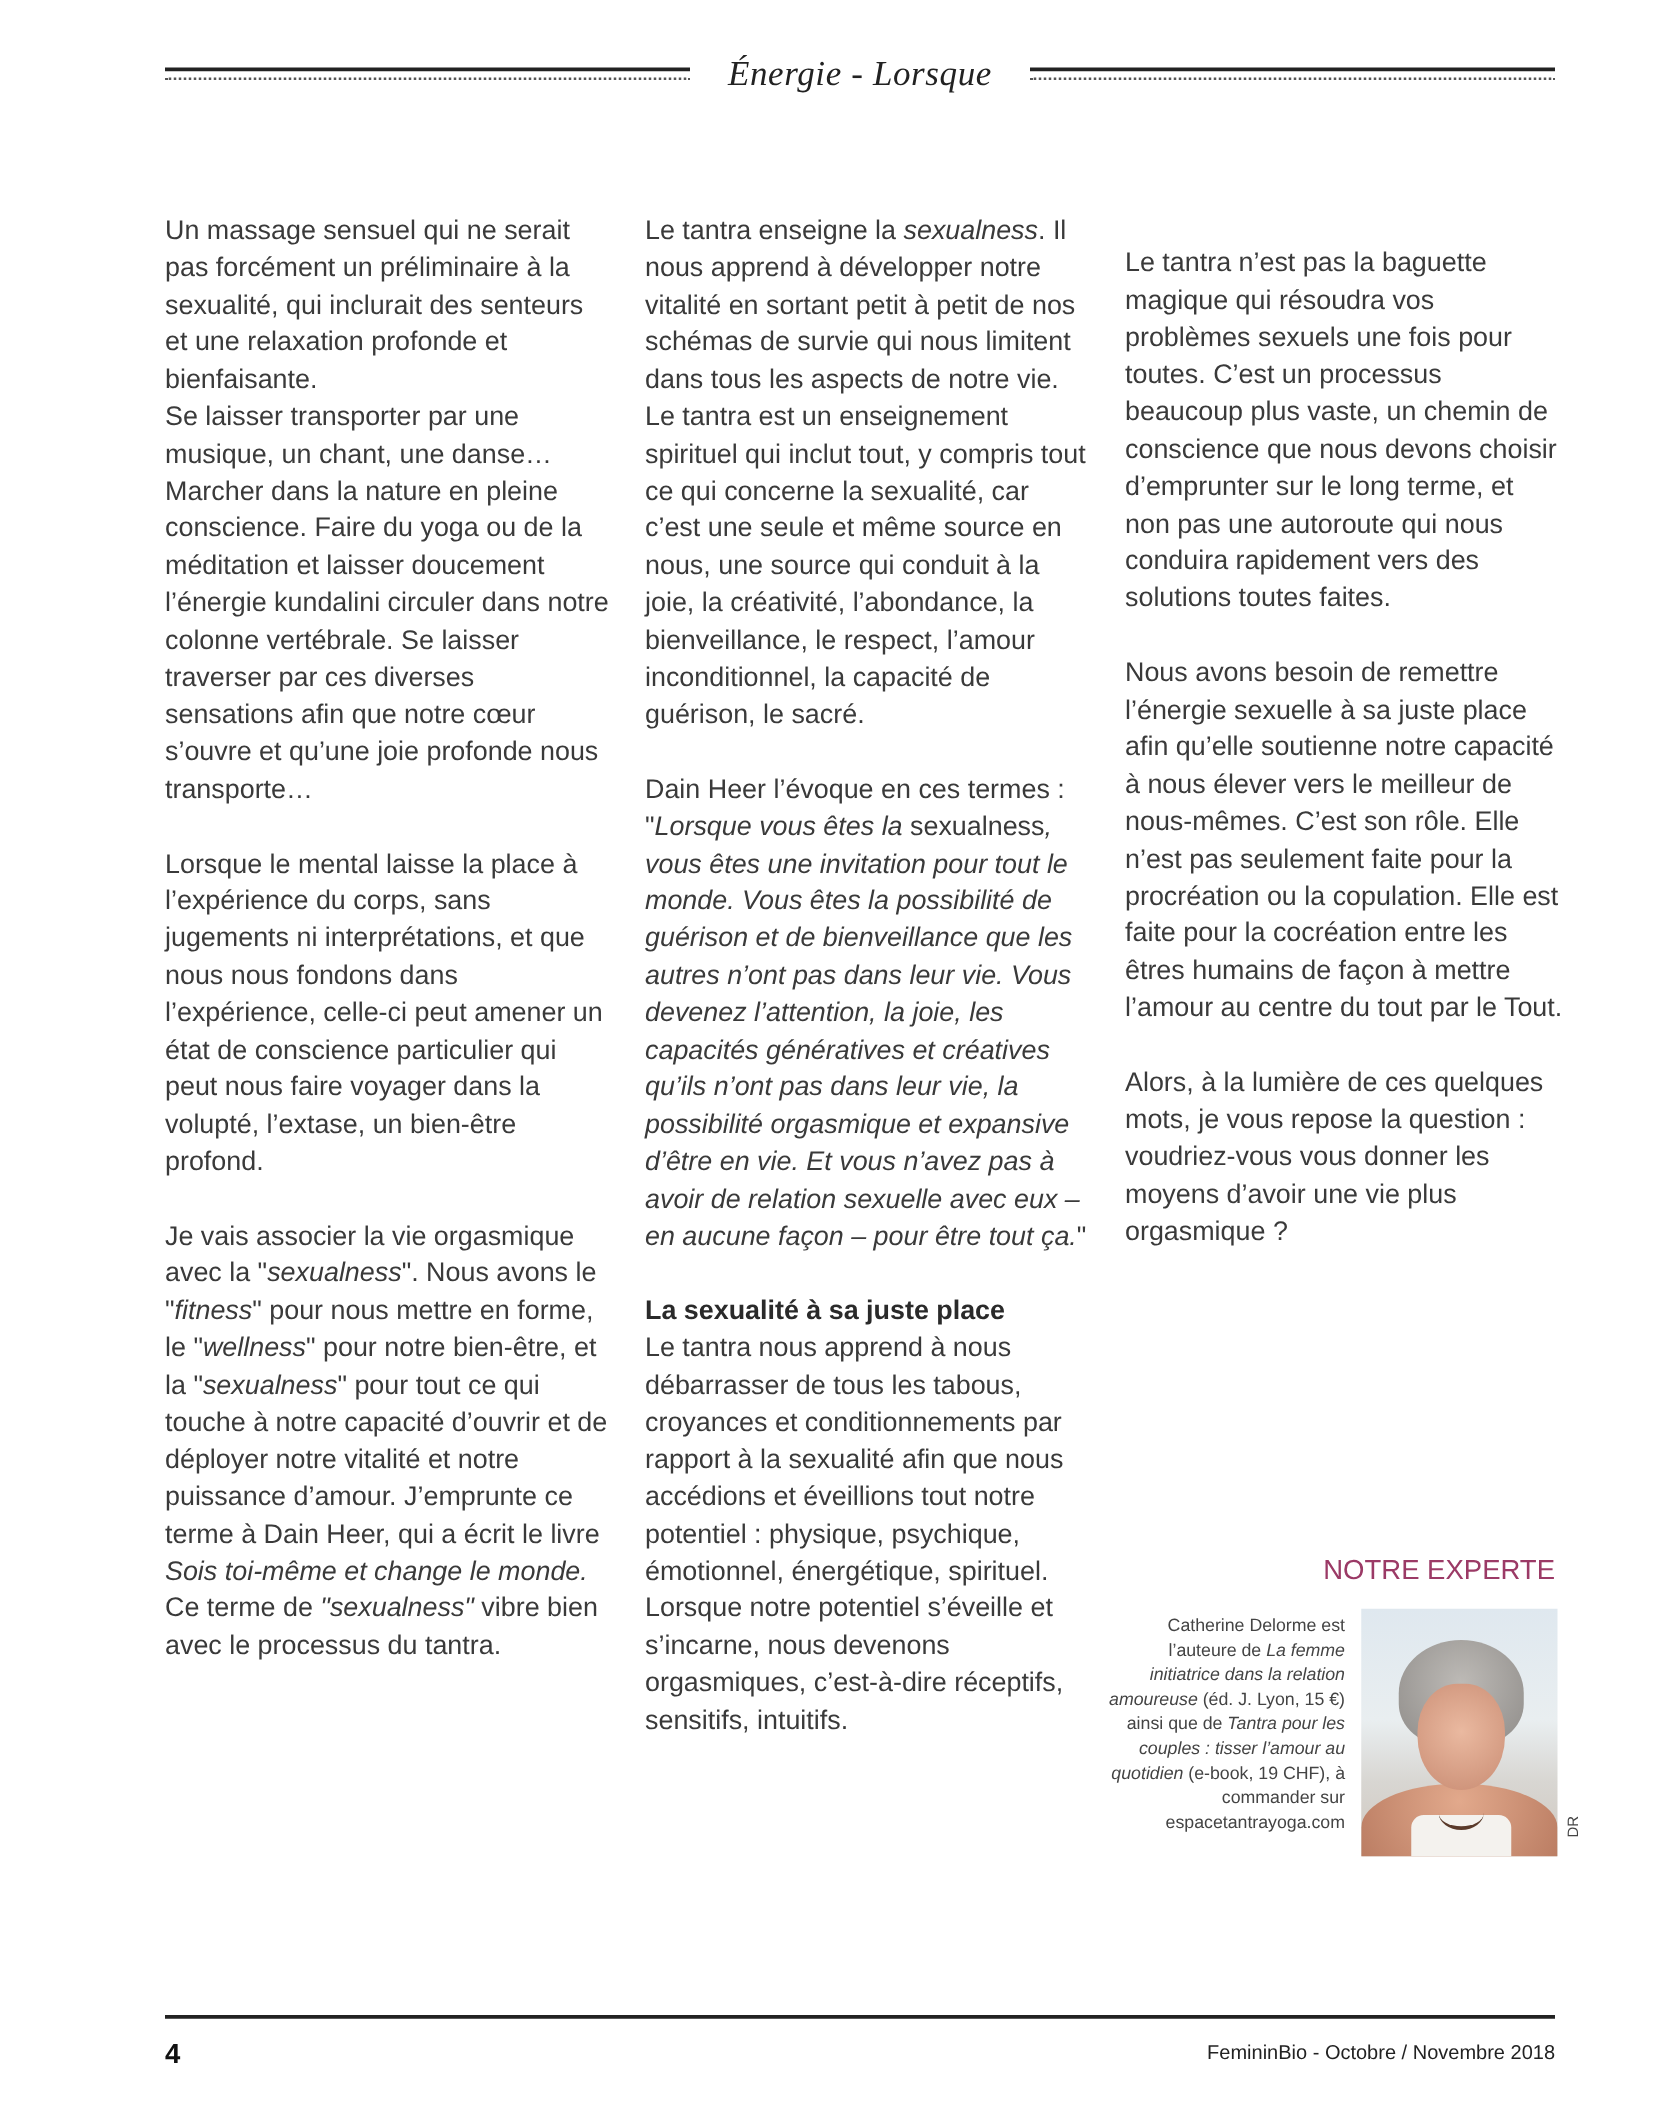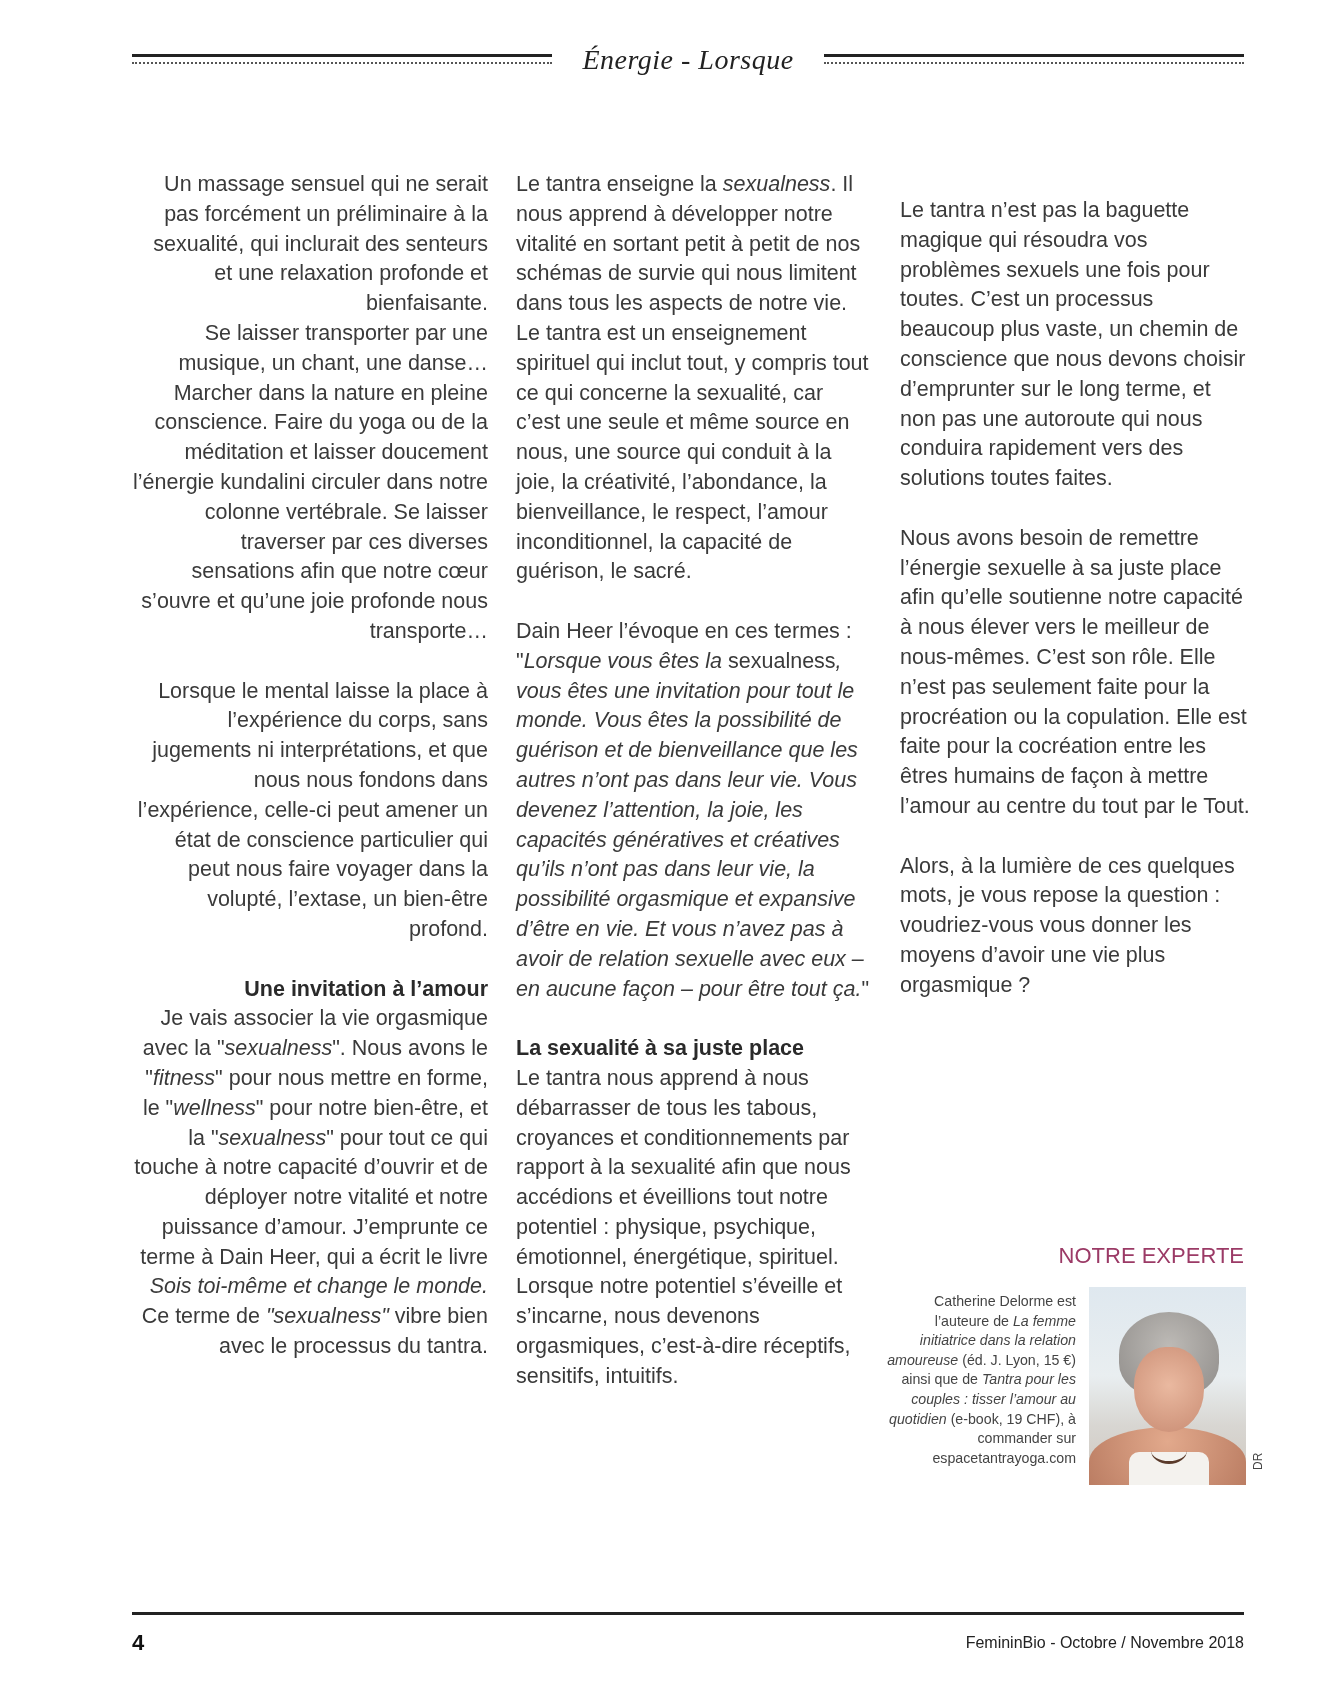--- a/index.html
+++ b/index.html
@@ -5,21 +5,21 @@
   html,body{margin:0;padding:0;background:#fff;}
   body{width:1322px;height:1684px;position:relative;overflow:hidden;font-family:"Liberation Sans","DejaVu Sans",sans-serif;color:#3a3a3a;}
   .hdr{position:absolute;top:46px;left:132px;width:1112px;height:40px;}
   .hdr .rule{position:absolute;top:8px;height:10px;}
   .hdr .rule .solid{height:3px;background:#222;}
   .hdr .rule .dots{margin-top:5px;border-top:2px dotted #555;}
   .hdr .rule.l{left:0;width:420px;}
   .hdr .rule.r{right:0;width:420px;}
   .hdr .title{position:absolute;left:420px;width:272px;text-align:center;top:-2px;font-family:"Liberation Serif","DejaVu Serif",serif;font-style:italic;font-size:28px;color:#222;letter-spacing:0.5px;}
   .col{position:absolute;top:170px;width:356px;font-size:21.5px;line-height:29.8px;color:#3a3a3a;}
-  .c1{left:132px;text-align:right;}
+  .c1{left:132px;}
   .c2{left:516px;}
   .c3{left:900px;width:350px;margin-top:26px;}
   .col p{margin:0;}
   .col .gap{height:29.8px;}
   .col h3{margin:0;font-size:21.5px;font-weight:bold;line-height:29.8px;color:#2a2a2a;}
   .col em{font-style:italic;}
   .endmark{display:inline-block;width:9px;height:9px;background:#9b3a66;margin-left:10px;vertical-align:middle;}
   .expert-label{position:absolute;top:1243px;right:78px;font-size:22px;font-weight:normal;color:#9b3a66;}
   .caption{position:absolute;top:1292px;left:880px;width:196px;text-align:right;font-size:14.2px;line-height:19.6px;color:#444;}
   .photo{position:absolute;top:1287px;left:1089px;width:157px;height:198px;overflow:hidden;
@@ -48,21 +48,20 @@
       <div class="dots"></div>
     </div>
 </div>
 
 <div class="col c1">
   <p>Un massage sensuel qui ne serait pas forcément un préliminaire à la sexualité, qui inclurait des senteurs et une relaxation profonde et bienfaisante.</p>
   <p>Se laisser transporter par une musique, un chant, une danse… Marcher dans la nature en pleine conscience. Faire du yoga ou de la méditation et laisser doucement l’énergie kundalini circuler dans notre colonne vertébrale. Se laisser traverser par ces diverses sensations afin que notre cœur s’ouvre et qu’une joie profonde nous transporte…</p>
   <div class="gap"></div>
   <p>Lorsque le mental laisse la place à l’expérience du corps, sans jugements ni interprétations, et que nous nous fondons dans l’expérience, celle-ci peut amener un état de conscience particulier qui peut nous faire voyager dans la volupté, l’extase, un bien-être profond.</p>
   <div class="gap"></div>
-  <h3>Une invitation à l’amour</h3>
   <p><span>Je vais associer la vie orgasmique avec la "</span><em>sexualness</em><span>". Nous avons le "</span><em>fitness</em><span>" pour nous mettre en forme, le "</span><em>wellness</em><span>" pour notre bien-être, et la "</span><em>sexualness</em><span>" pour tout ce qui touche à notre capacité d’ouvrir et de déployer notre vitalité et notre puissance d’amour. J’emprunte ce terme à Dain Heer, qui a écrit le livre </span><em>Sois toi-même et change le monde.</em><span> Ce terme de </span><em>"sexualness"</em><span> vibre bien avec le processus du tantra.</span></p>
 </div>
 
 <div class="col c2">
   <p><span>Le tantra enseigne la </span><em>sexualness</em><span>. Il nous apprend à développer notre vitalité en sortant petit à petit de nos schémas de survie qui nous limitent dans tous les aspects de notre vie. Le tantra est un enseignement spirituel qui inclut tout, y compris tout ce qui concerne la sexualité, car c’est une seule et même source en nous, une source qui conduit à la joie, la créativité, l’abondance, la bienveillance, le respect, l’amour inconditionnel, la capacité de guérison, le sacré.</span></p>
   <div class="gap"></div>
   <p><span>Dain Heer l’évoque en ces termes : "</span><em>Lorsque vous êtes la</em><span> sexualness</span><em>, vous êtes une invitation pour tout le monde. Vous êtes la possibilité de guérison et de bienveillance que les autres n’ont pas dans leur vie. Vous devenez l’attention, la joie, les capacités génératives et créatives qu’ils n’ont pas dans leur vie, la possibilité orgasmique et expansive d’être en vie. Et vous n’avez pas à avoir de relation sexuelle avec eux – en aucune façon – pour être tout ça.</em><span>"</span></p>
   <div class="gap"></div>
   <h3>La sexualité à sa juste place</h3>
   <p>Le tantra nous apprend à nous débarrasser de tous les tabous, croyances et conditionnements par rapport à la sexualité afin que nous accédions et éveillions tout notre potentiel : physique, psychique, émotionnel, énergétique, spirituel. Lorsque notre potentiel s’éveille et s’incarne, nous devenons orgasmiques, c’est-à-dire réceptifs, sensitifs, intuitifs.</p>

